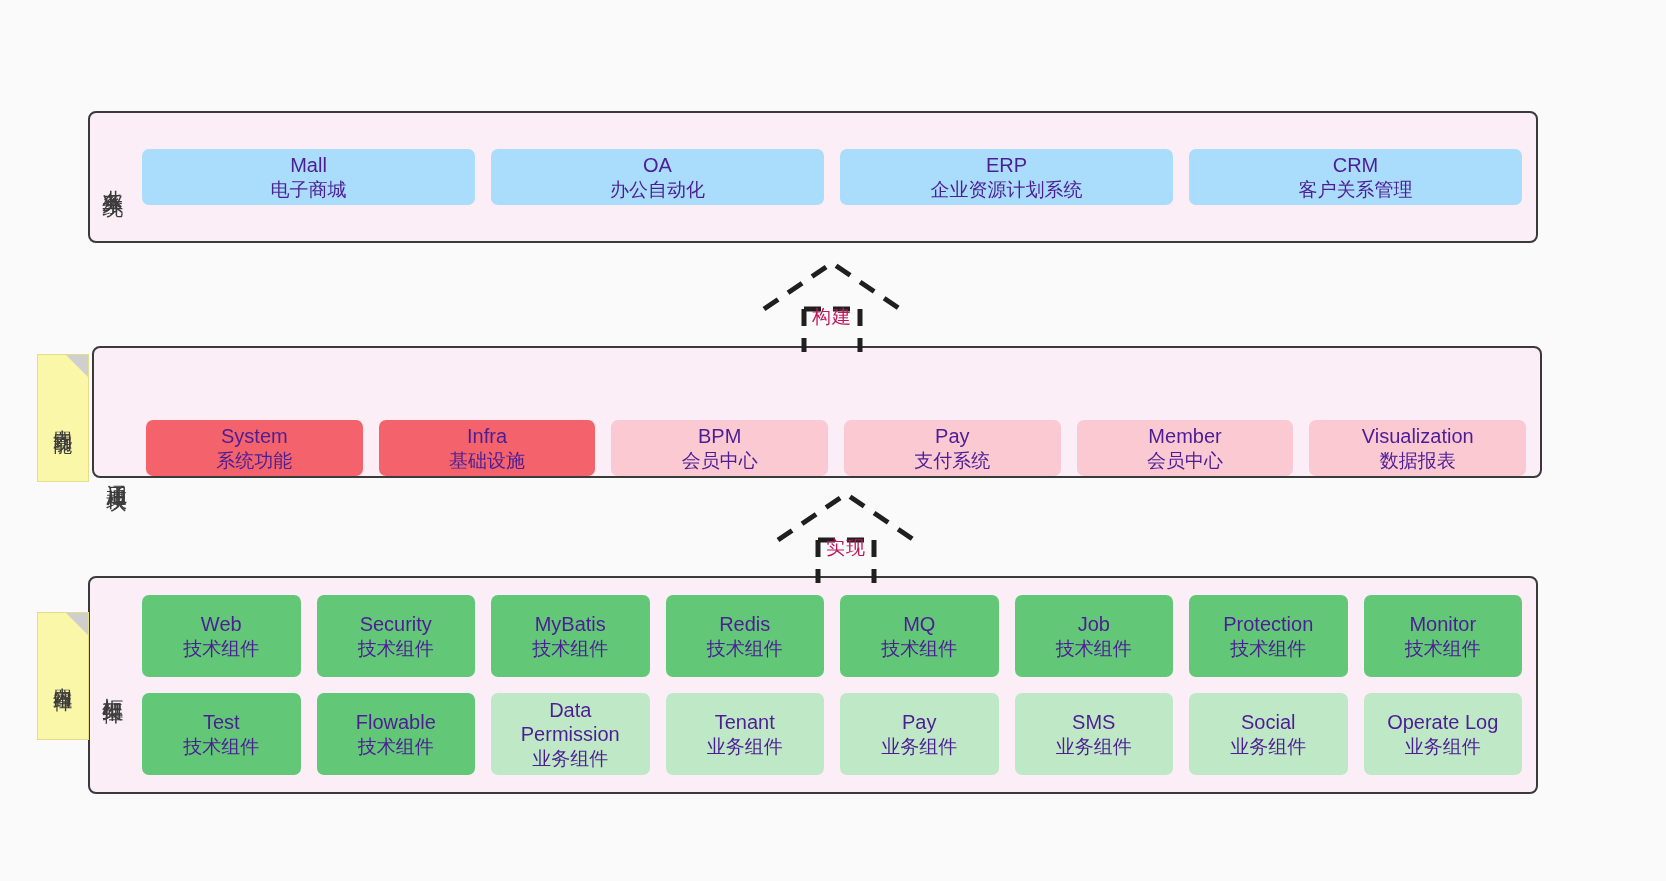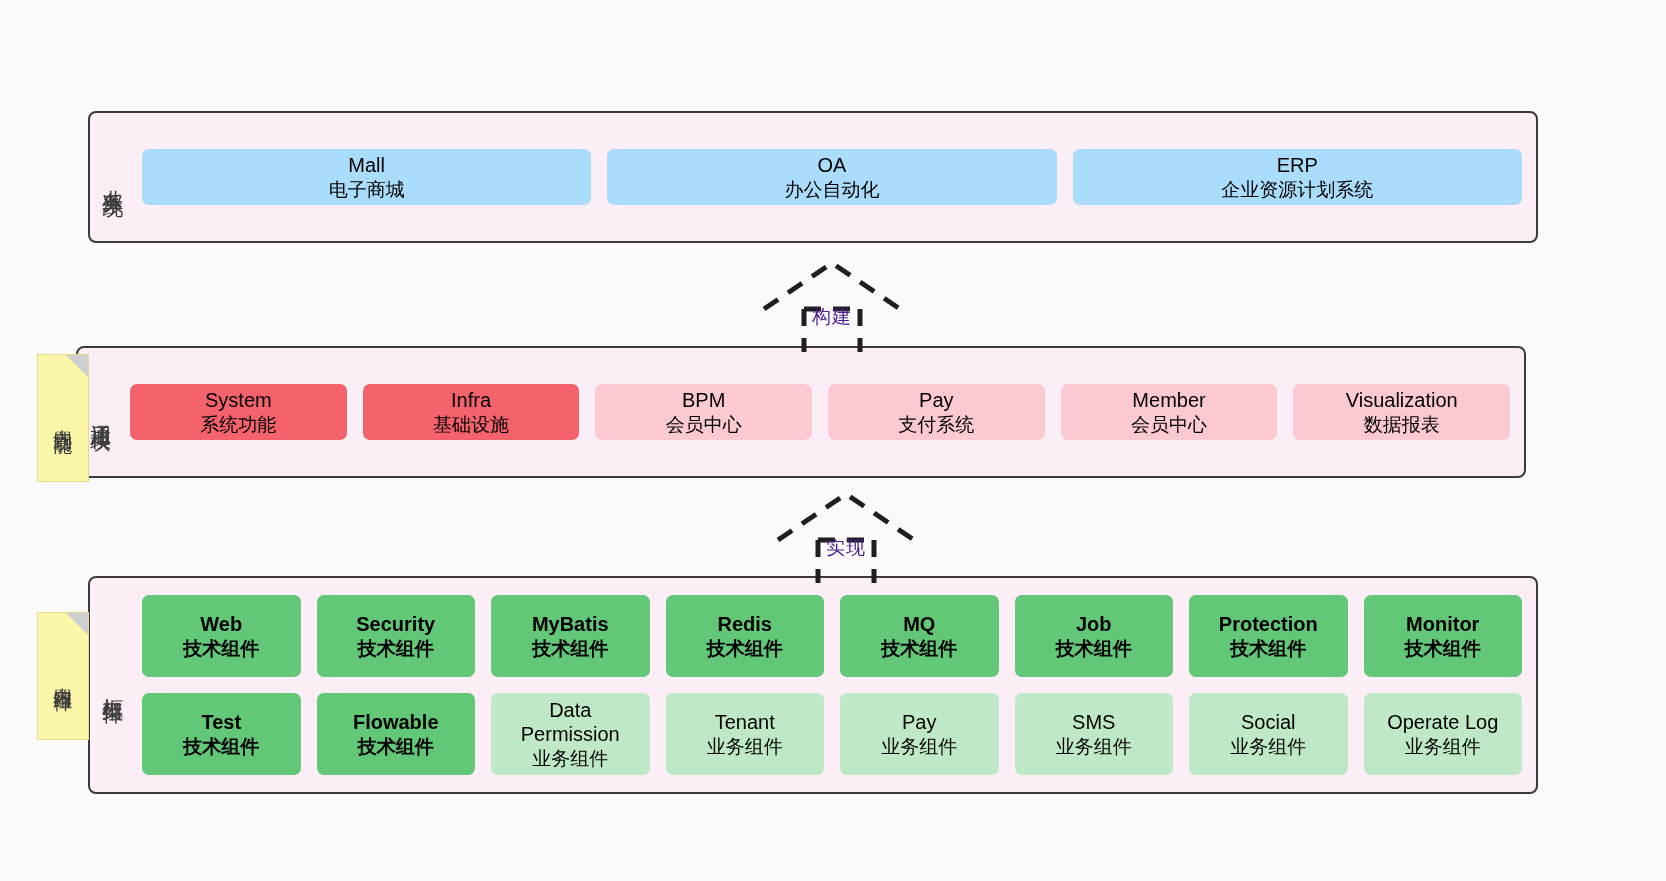--- a/index.html
+++ b/index.html
@@ -60,32 +60,32 @@
   }
 
   .node {
     flex: 1 1 0;
     border-radius: 7px;
     display: flex;
     flex-direction: column;
     align-items: center;
     justify-content: center;
     text-align: center;
-    color: #000000;
+    color: #4c1d95;
     line-height: 1.22;
     padding: 4px 6px;
   }
   .node .t1 { font-size: 20px; }
   .node .t2 { font-size: 19px; }
 
   
   .c-blue        { background: #aadcfb; }
   .c-red         { background: #f4636b; }
   .c-pink        { background: #fbc9d1; }
-  .c-green       { background: #62c878; font-weight: bold; }
+  .c-green       { background: #62c878; }
   .c-greenlight  { background: #bfe9c6; }
 
   
   .sticky {
     position: absolute;
     width: 52px;
     background: #fbf7a8;
     border: 1px solid #e3dd8d;
     color: #3c3c3c;
     font-size: 19px;
@@ -114,21 +114,21 @@
     height: 95px;
     z-index: 2;
   }
   .arrow svg { display: block; width: 100%; height: 100%; }
   .arrow-label {
     position: absolute;
     left: 50%;
     transform: translateX(-50%);
     bottom: 22px;
     font-size: 19px;
-    color: #4c1d95;
+    color: #be185d;
     background: transparent;
     white-space: nowrap;
     letter-spacing: 1px;
   }
 </style>
 </head>
 <body>
 
 <div id="canvas">
 
@@ -140,39 +140,43 @@
           <span class="t1">Mall</span>
           <span class="t2">电子商城</span>
         </div>
         <div class="node c-blue">
           <span class="t1">OA</span>
           <span class="t2">办公自动化</span>
         </div>
         <div class="node c-blue">
           <span class="t1">ERP</span>
           <span class="t2">企业资源计划系统</span>
+        </div>
+        <div class="node c-blue">
+          <span class="t1">CRM</span>
+          <span class="t2">客户关系管理</span>
         </div>
       </div>
     </div>
   </div>
 
   <div class="arrow" style="left:752px; top:257px;">
     <svg viewBox="0 0 160 95" preserveAspectRatio="none" aria-hidden="true">
       <path d="M12 52 L80 6 L148 52" fill="none" stroke="#1f1f1f" stroke-width="5" stroke-dasharray="17 12" stroke-linecap="butt"></path>
       <path d="M52 52 L52 95 M108 52 L108 95 M52 52 L108 52" fill="none" stroke="#1f1f1f" stroke-width="5" stroke-dasharray="17 12" stroke-linecap="butt"></path>
     </svg>
     <span class="arrow-label">构建</span>
   </div>
 
   <div class="sticky" style="left:37px; top:354px; height:128px;">
     <span class="fold"></span>
     <span>内置功能</span>
   </div>
 
-  <div class="layer" id="layer-1" style="left:76px; top:346px; width:1450px; height:132px;">
+  <div class="layer" id="layer-1" style="left:92px; top:346px; width:1450px; height:132px;align-items:flex-end;">
     <div class="layer-label">通用模块</div>
     <div class="layer-body">
       <div class="box-row">
         <div class="node c-red">
           <span class="t1">System</span>
           <span class="t2">系统功能</span>
         </div>
         <div class="node c-red">
           <span class="t1">Infra</span>
           <span class="t2">基础设施</span>

